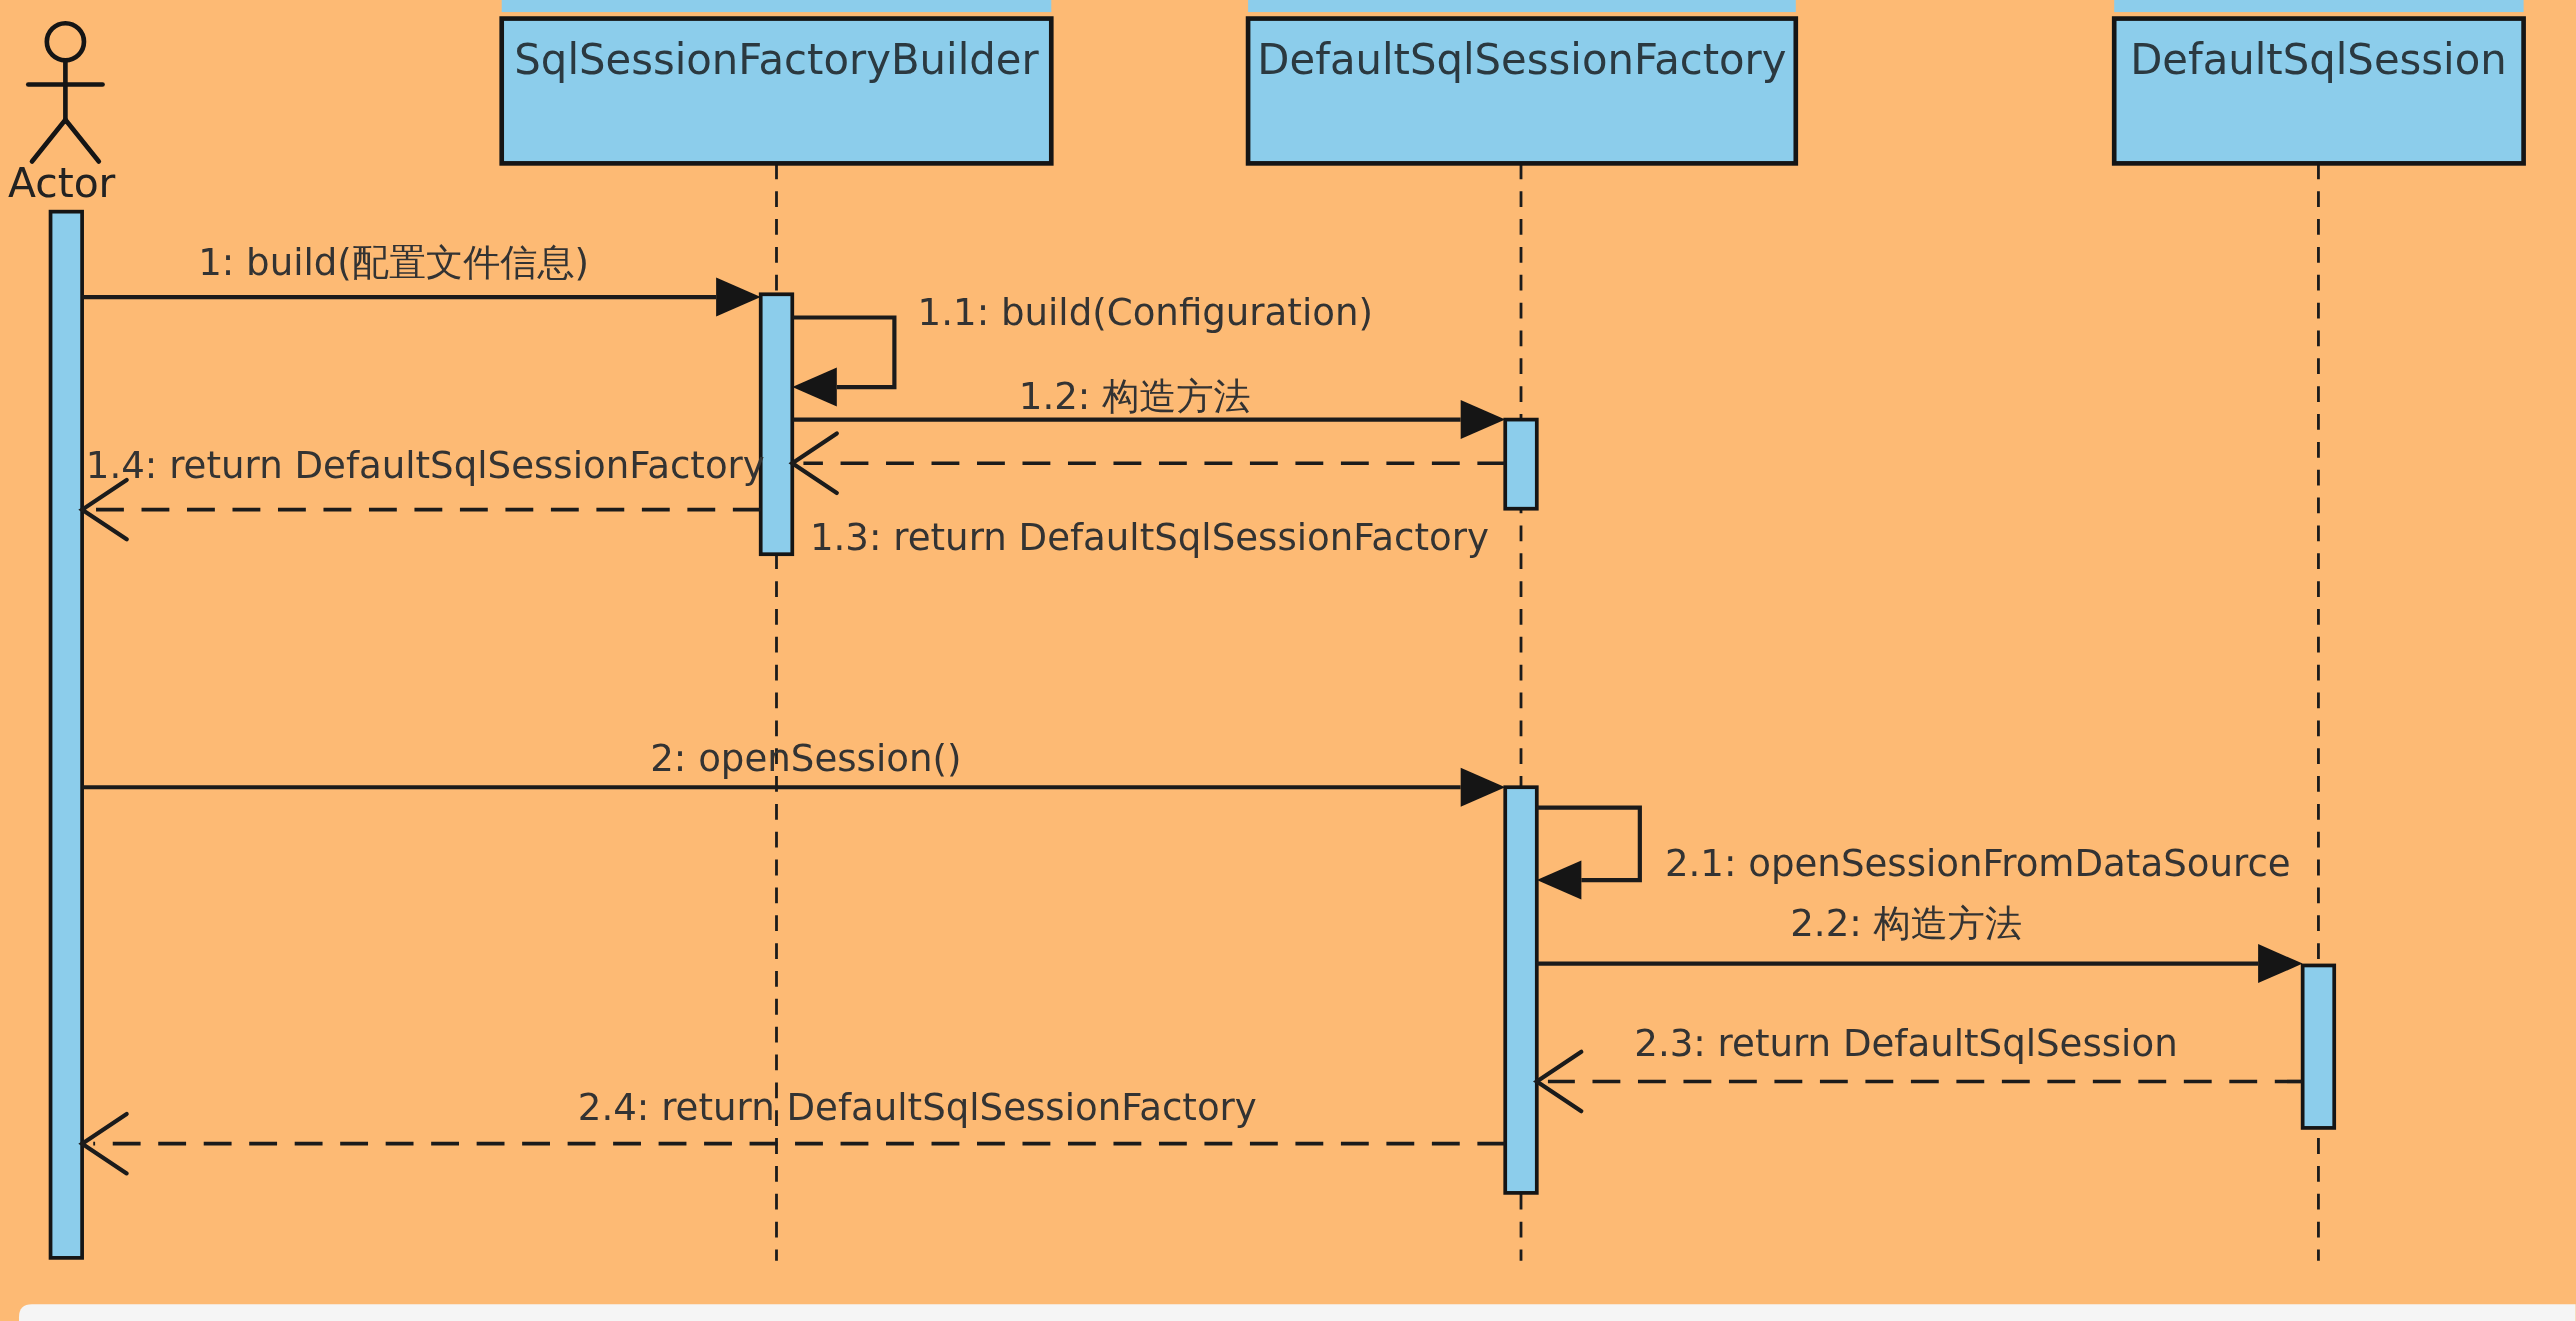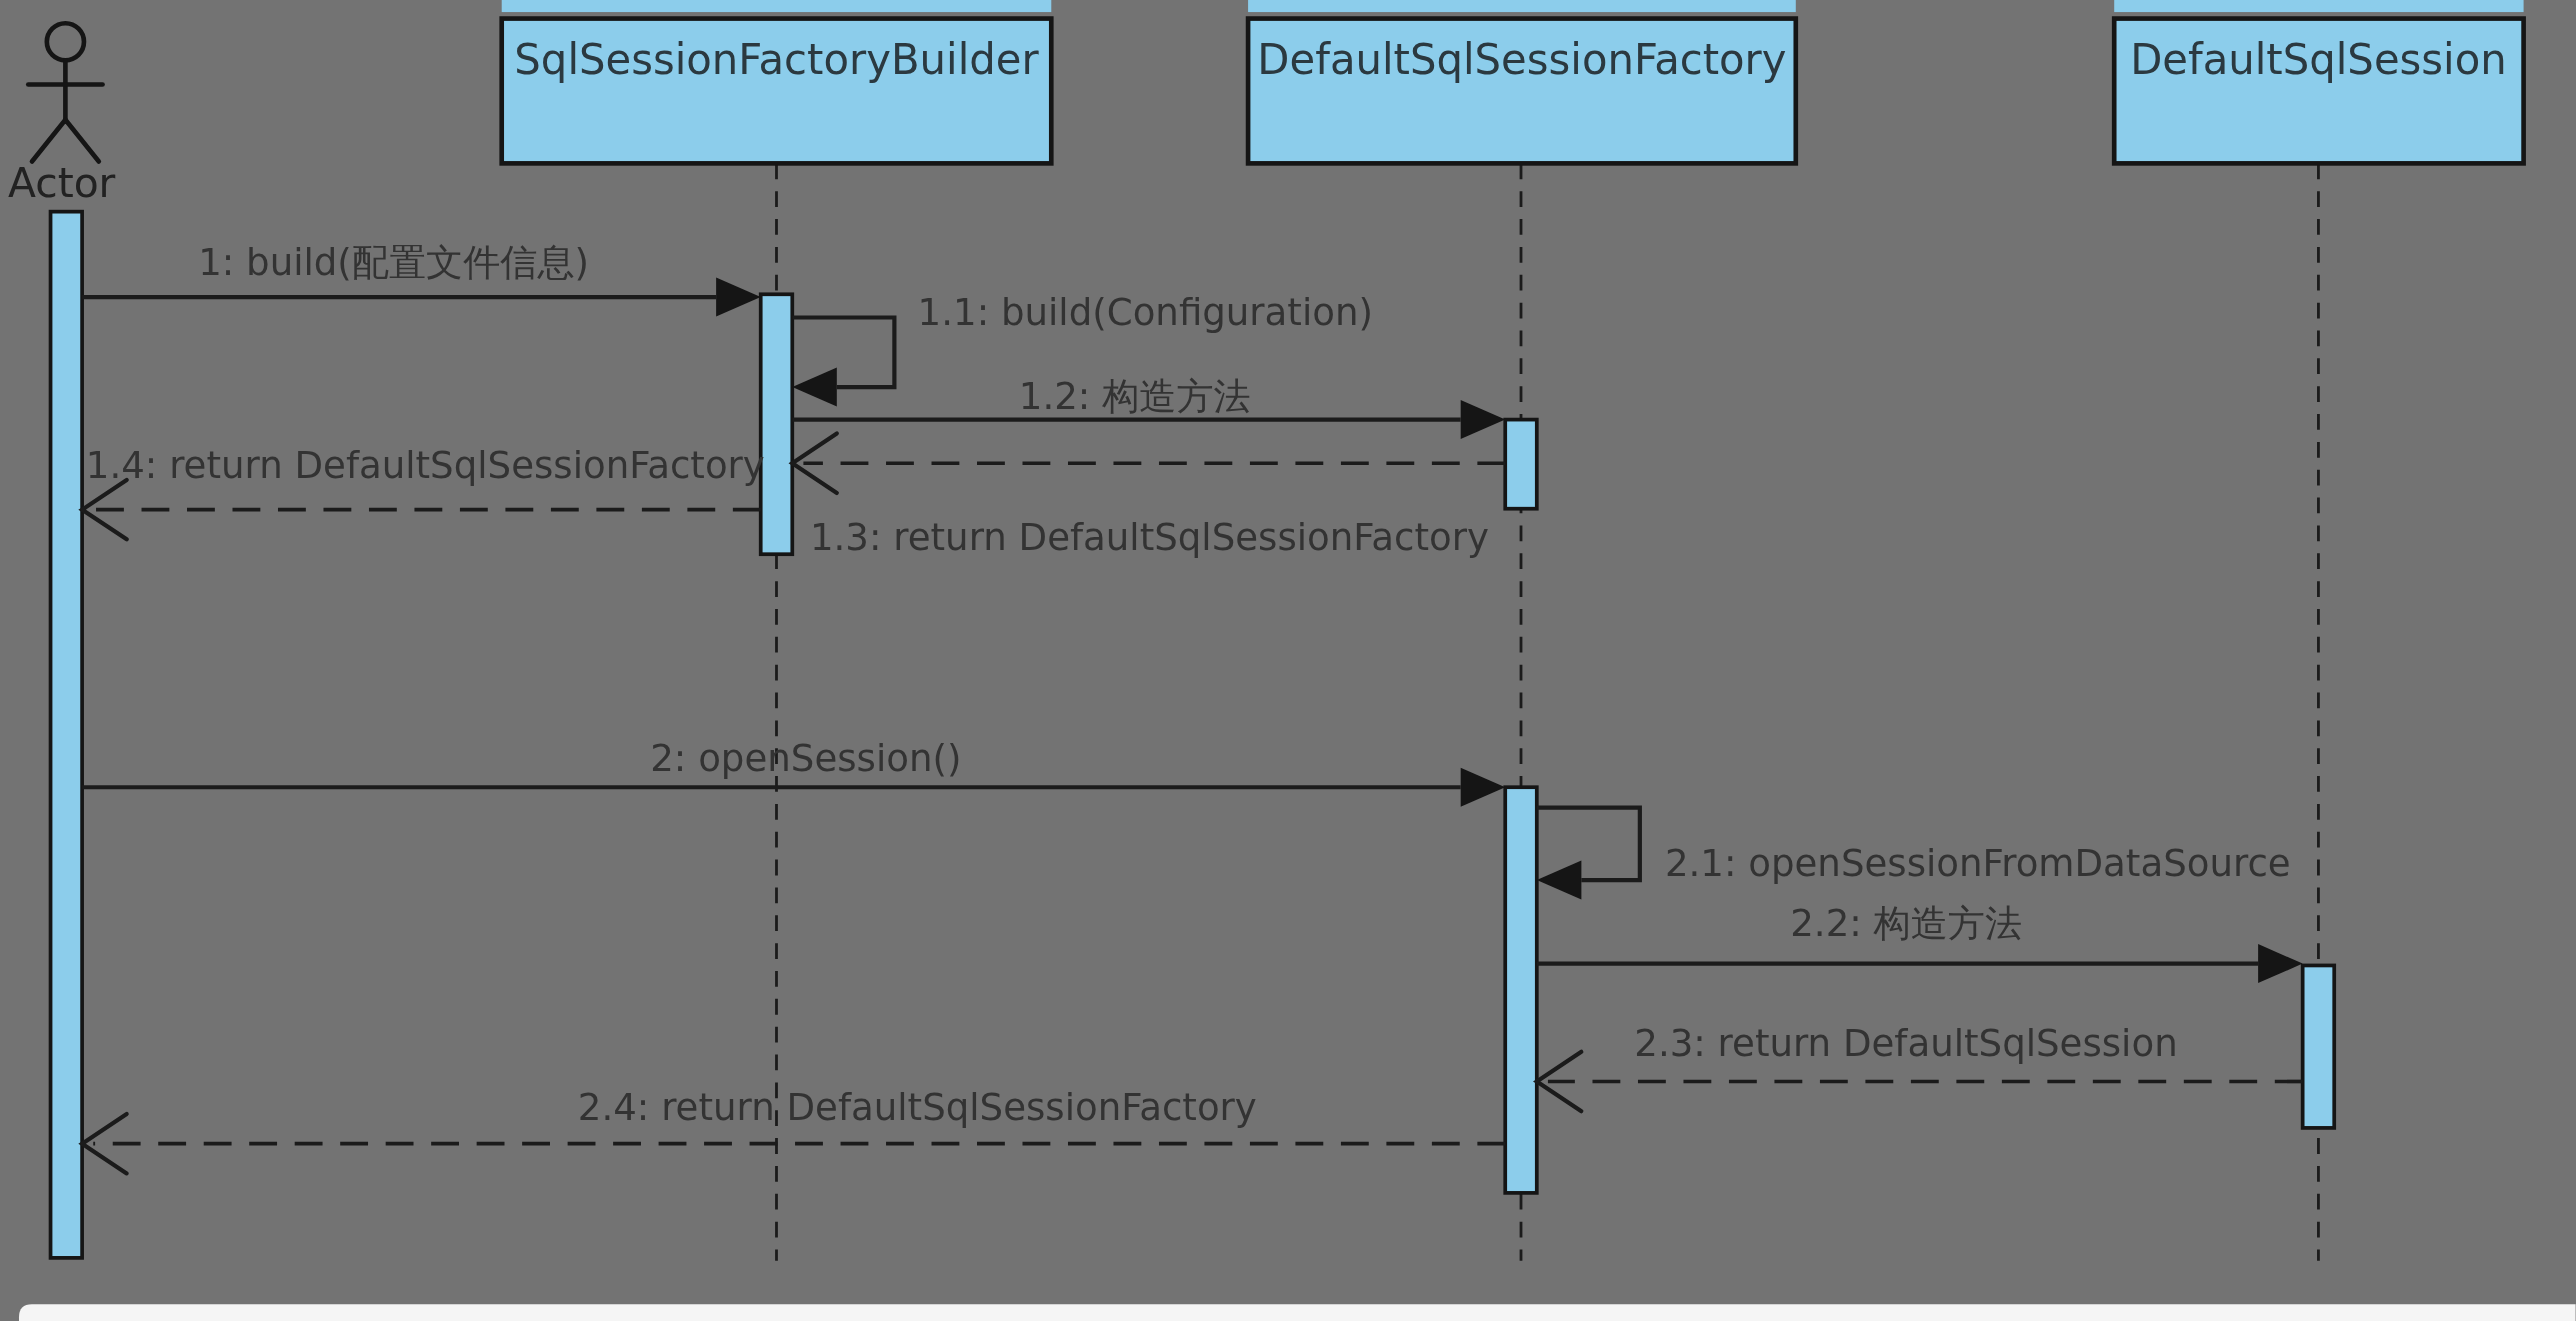--- a/index.html
+++ b/index.html
@@ -1,20 +1,20 @@
 <!DOCTYPE html>
 <html style="font-size:15px"><head>
 <meta charset="utf-8">
 <style>
   html, body { margin: 0; padding: 0; background: #ffffff; }
   .canvas {
     position: relative;
     width: 2576px;
     height: 1321px;
-    background: #737373;
+    background: #fdba74;
     overflow: hidden;
     font-family: "DejaVu Sans", "Liberation Sans", sans-serif;
   }
   svg { position: absolute; left: 0; top: 0; }
 
   
   .node-box   { stroke: #151515; stroke-width: 5; }
   .sliver     { stroke: none; }
   .bar        { stroke: #151515; stroke-width: 4; }
   .lifeline   { stroke: #1b1b1b; stroke-width: 3; stroke-dasharray: 17 13; fill: none; }

